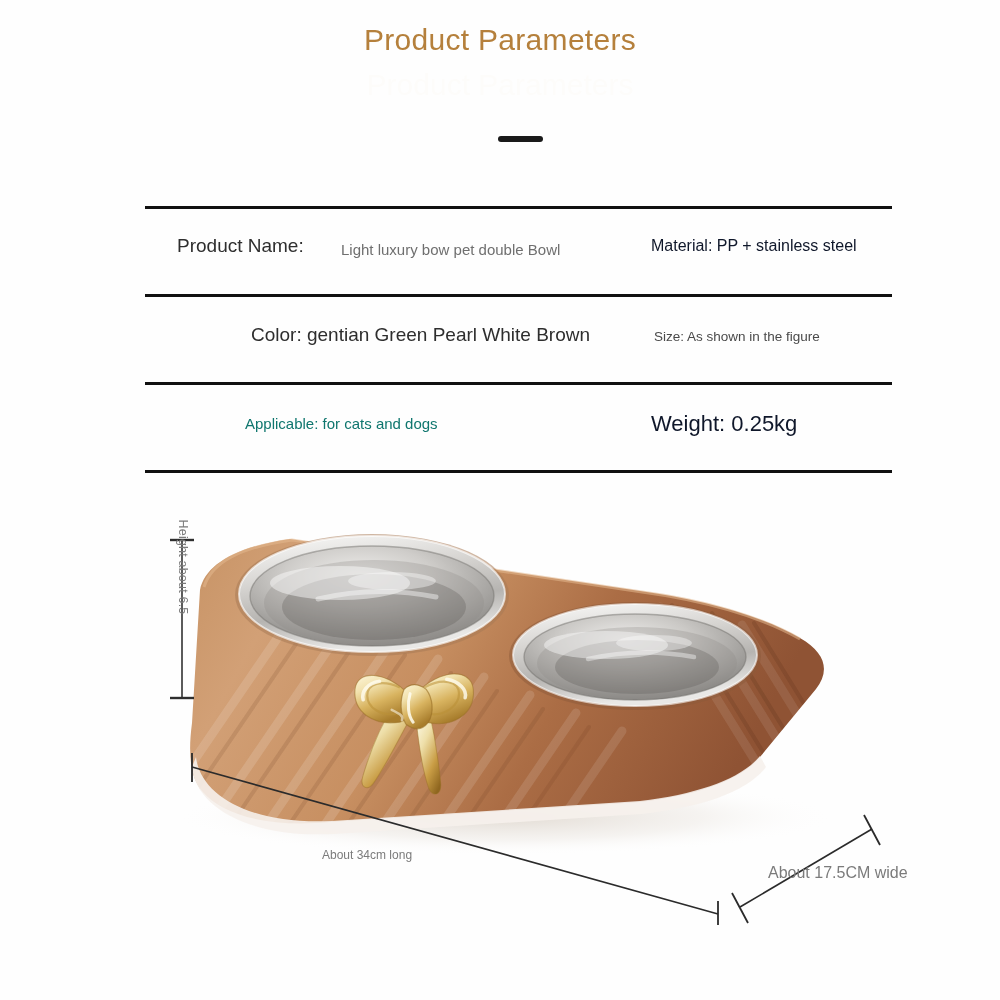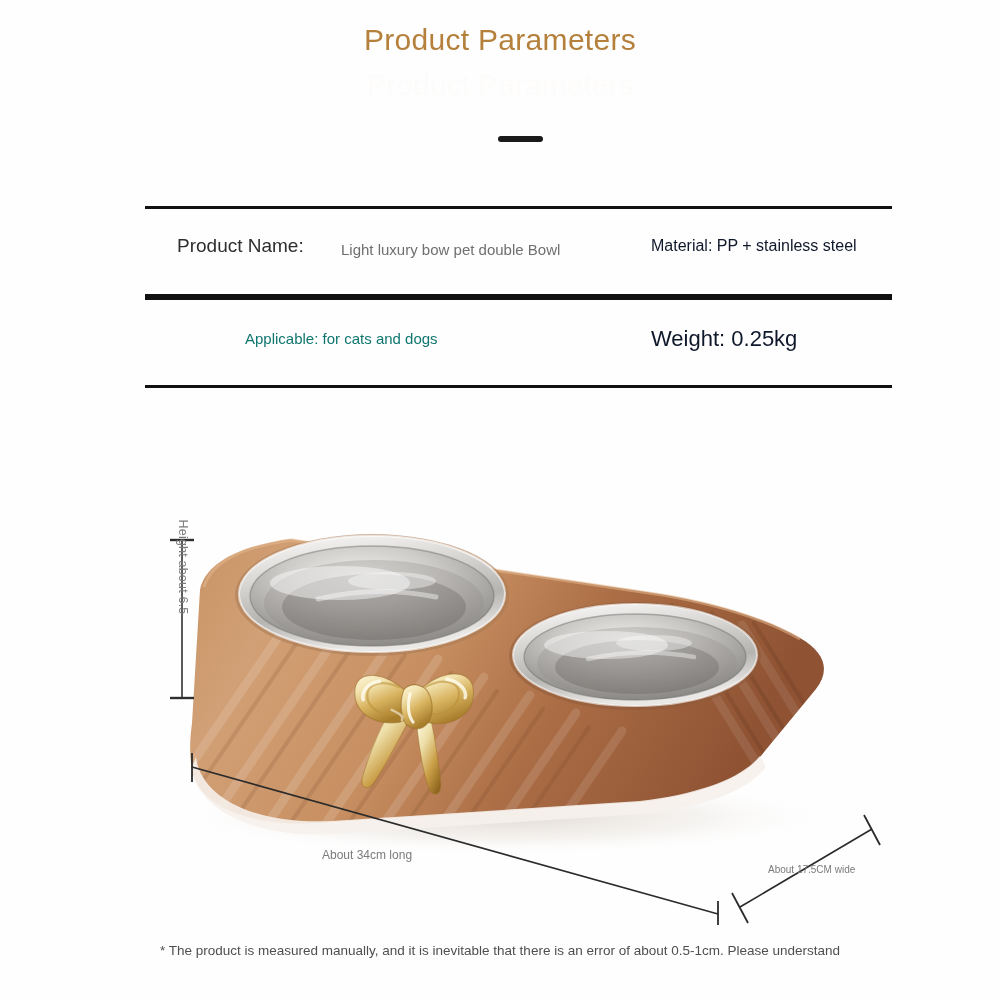--- a/index.html
+++ b/index.html
@@ -155,21 +155,21 @@
     letter-spacing: 0.2px;
   }
   .dim-long {
     left: 322px;
     top: 848px;
     font-size: 12px;
   }
   .dim-wide {
     left: 768px;
     top: 864px;
-    font-size: 10px;
+    font-size: 16px;
   }
 
   
   .footnote {
     position: absolute;
     top: 943px;
     left: 0;
     width: 1000px;
     text-align: center;
     font-size: 13.5px;
@@ -190,20 +190,24 @@
     <div class="rule"></div>
 
     <div class="spec-row">
       <div class="cell r1-label">Product Name:</div>
       <div class="cell r1-value">Light luxury bow pet double Bowl</div>
       <div class="cell r1-right">Material: PP + stainless steel</div>
     </div>
 
     <div class="rule"></div>
 
+    <div class="spec-row">
+      <div class="cell r2-left">Color: gentian Green Pearl White Brown</div>
+      <div class="cell r2-right">Size: As shown in the figure</div>
+    </div>
 
     <div class="rule"></div>
 
     <div class="spec-row">
       <div class="cell r3-left">Applicable: for cats and dogs</div>
       <div class="cell r3-right">Weight: 0.25kg</div>
     </div>
 
     <div class="rule"></div>
   </div>
@@ -435,15 +439,14 @@
           <line x1="864" y1="320" x2="880" y2="350" stroke-width="1.8" stroke="#2b2b2b"></line>
         </g>
       </g>
     </svg>
   </div>
 
   <div class="dim-label dim-height">Height about 6.5</div>
   <div class="dim-label dim-long">About 34cm long</div>
   <div class="dim-label dim-wide">About 17.5CM wide</div>
 
-  <div class="footnote">* The product is measured manually, and it is inevitable that there is an error of about 0.5-1cm. Please understand</div>
 
 </div>
 
 </body></html>

